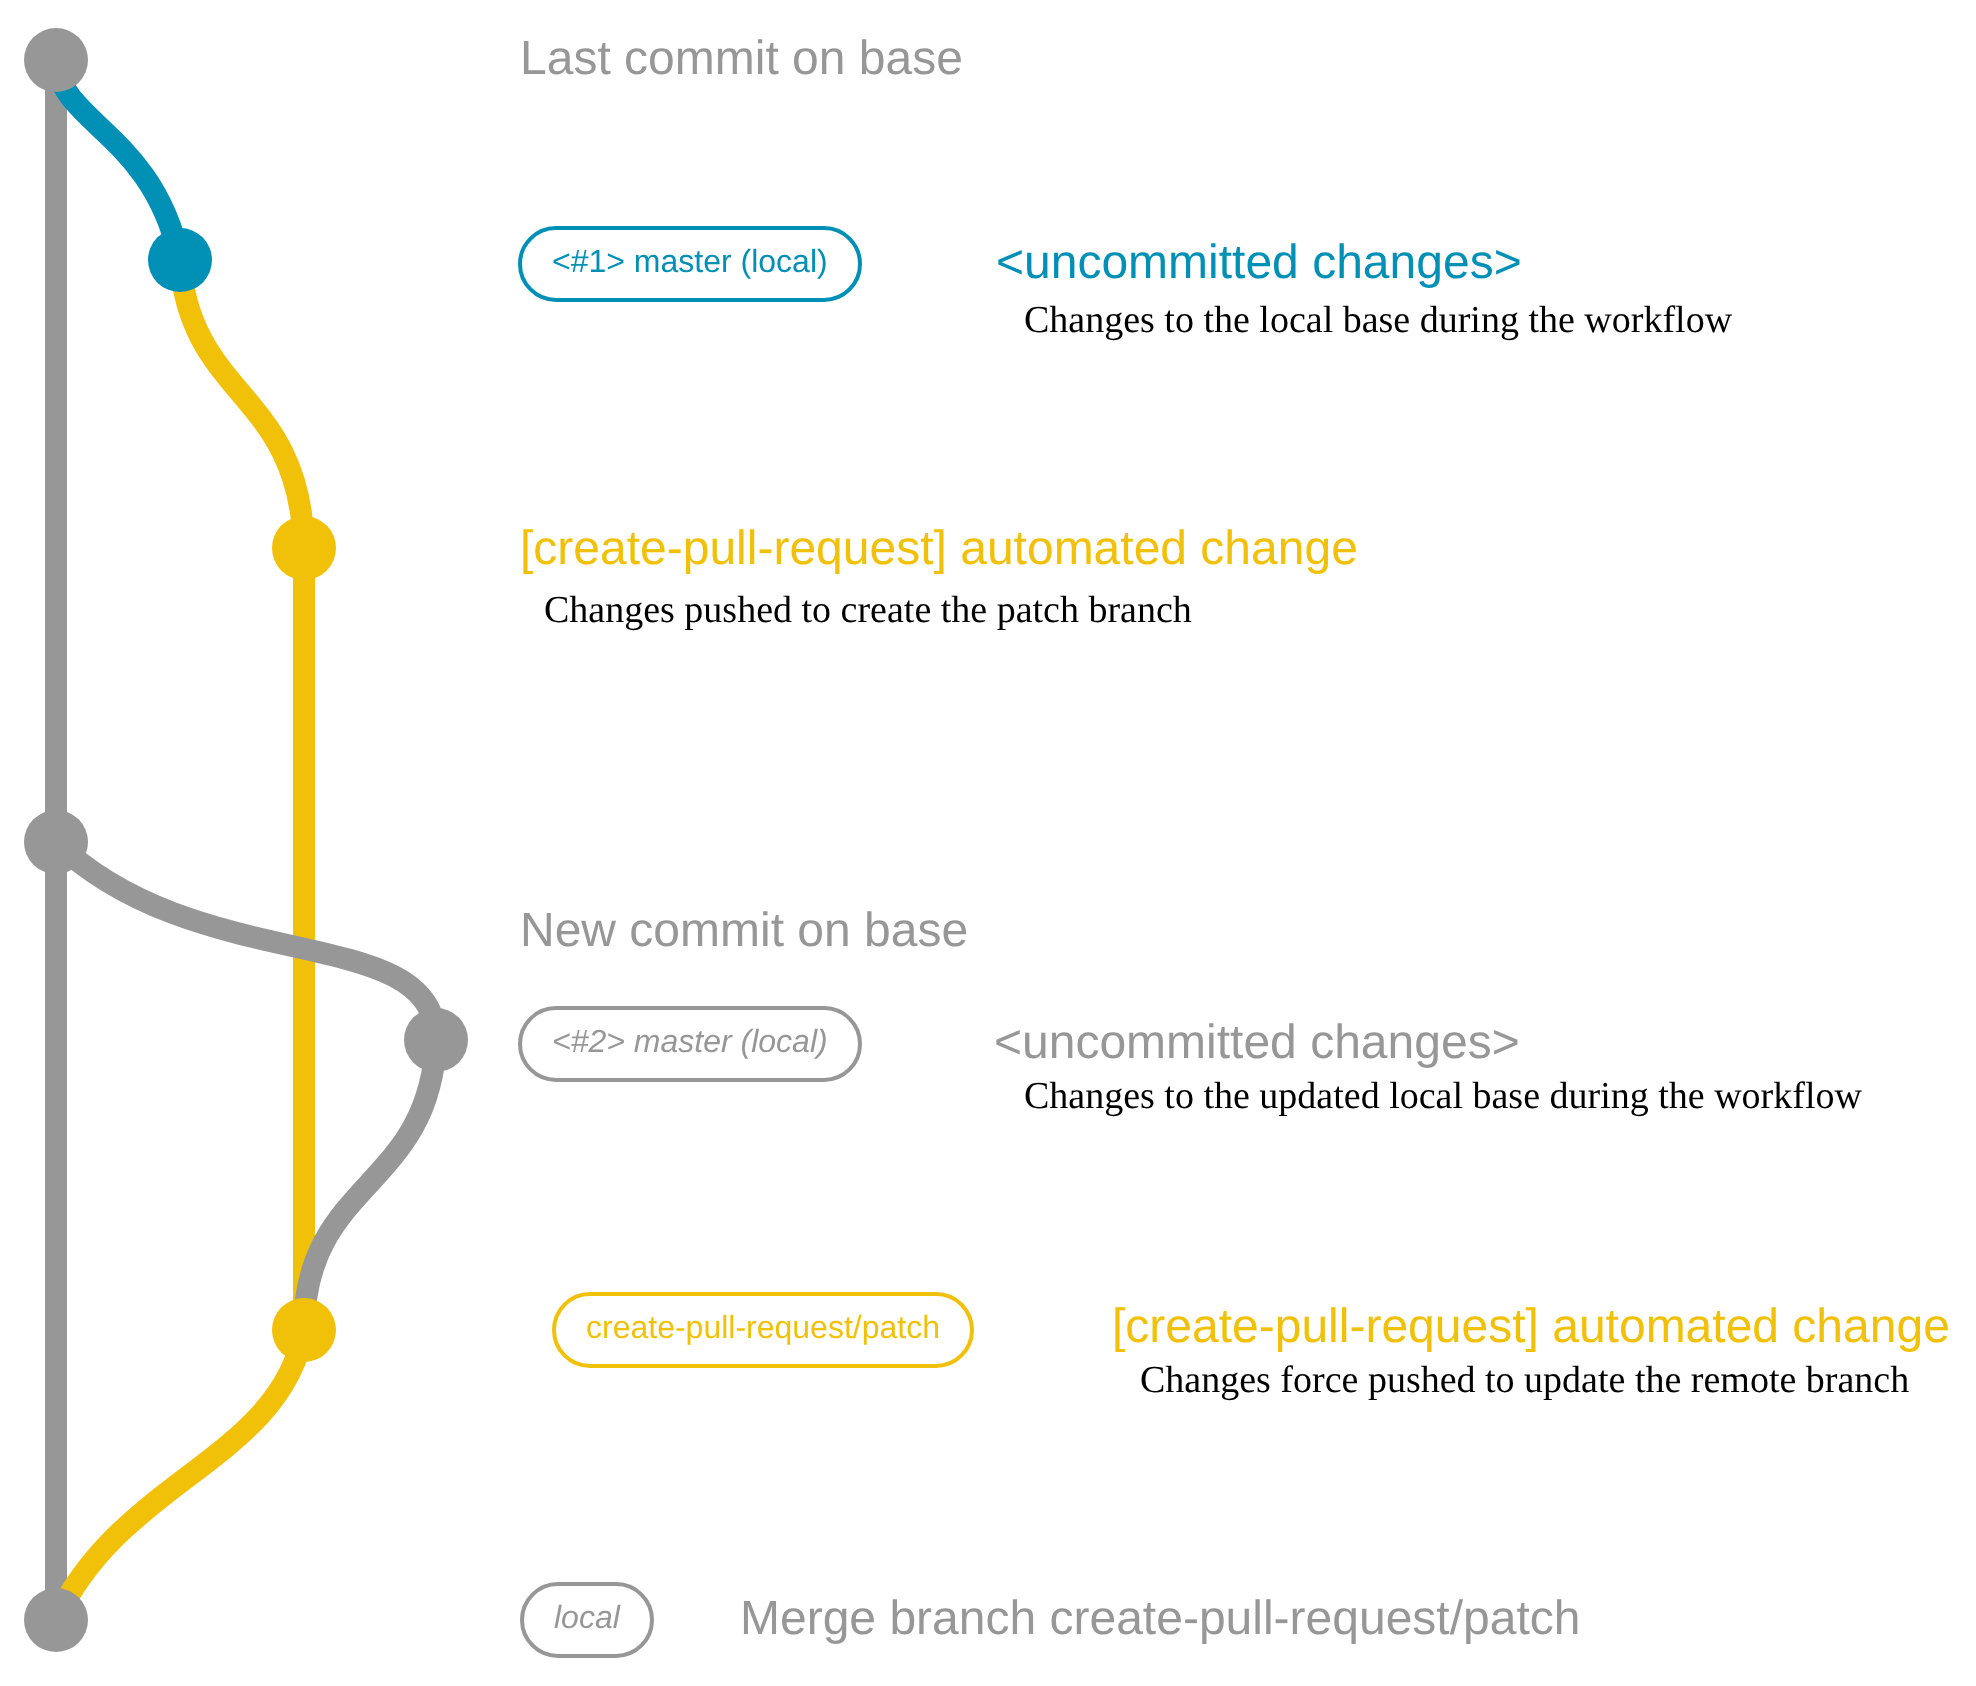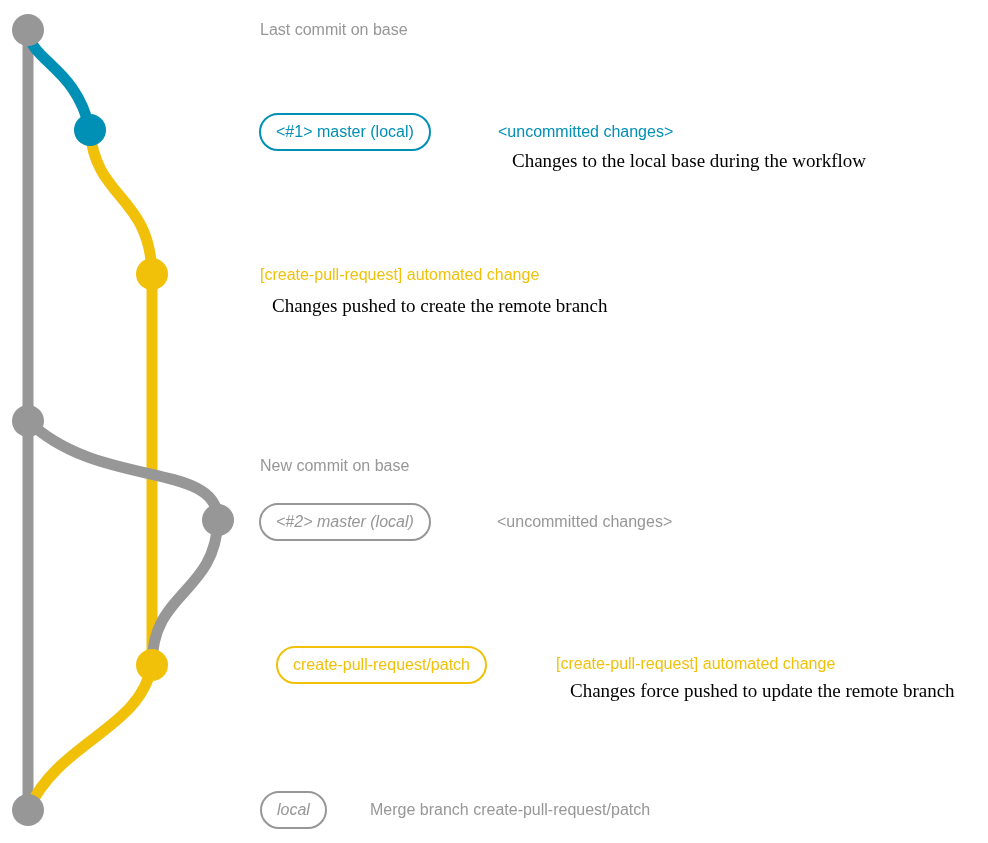--- a/index.html
+++ b/index.html
@@ -30,21 +30,21 @@
   .f-local  { fill: var(--local_branch); }
   .f-remote { fill: var(--remote_branch); }
   .branch-path {
     fill: none;
     stroke-width: 11;
     stroke-linecap: round;
   }
 
   .msg {
     position: absolute;
-    font-size: 16px;
+    font-size: 24px;
     line-height: 26px;
     white-space: nowrap;
   }
   .c-base   { color: var(--base_branch); }
   .c-local  { color: var(--local_branch); }
   .c-remote { color: var(--remote_branch); }
 
   .badge {
     position: absolute;
     display: inline-block;
@@ -97,26 +97,27 @@
     <circle class="f-base" cx="28" cy="810" r="16"></circle>
   </svg>
 
   <div class="msg c-base" style="left:260px; top:17px;">Last commit on base</div>
 
   <div class="badge c-local" style="left:259px; top:113px;">&lt;#1&gt; master (local)</div>
   <div class="msg c-local" style="left:498px; top:119px;">&lt;uncommitted changes&gt;</div>
   <div class="note" style="left:512px; top:149px;text-align:right;">Changes to the local base during the workflow</div>
 
   <div class="msg c-remote" style="left:260px; top:262px;">[create-pull-request] automated change</div>
-  <div class="note" style="left:272px; top:294px;">Changes pushed to create the remote branch</div>
+  <div class="note" style="left:272px; top:294px;">Changes pushed to create the patch branch</div>
 
   <div class="msg c-base" style="left:260px; top:412px;margin-top:41px;">New commit on base</div>
 
   <div class="badge c-base" style="left:259px; top:503px;">&lt;#2&gt; master (local)</div>
   <div class="msg c-base" style="left:497px; top:509px;">&lt;uncommitted changes&gt;</div>
+  <div class="note" style="left:512px; top:537px;">Changes to the updated local base during the workflow</div>
 
   <div class="badge c-remote" style="left:276px; top:646px;">create-pull-request/patch</div>
   <div class="msg c-remote" style="left:556px; top:651px;">[create-pull-request] automated change</div>
   <div class="note" style="left:570px; top:679px;">Changes force pushed to update the remote branch</div>
 
   <div class="badge c-base" style="left:260px; top:791px;">local</div>
   <div class="msg c-base" style="left:370px; top:797px;">Merge branch create-pull-request/patch</div>
 
 </div>
 

